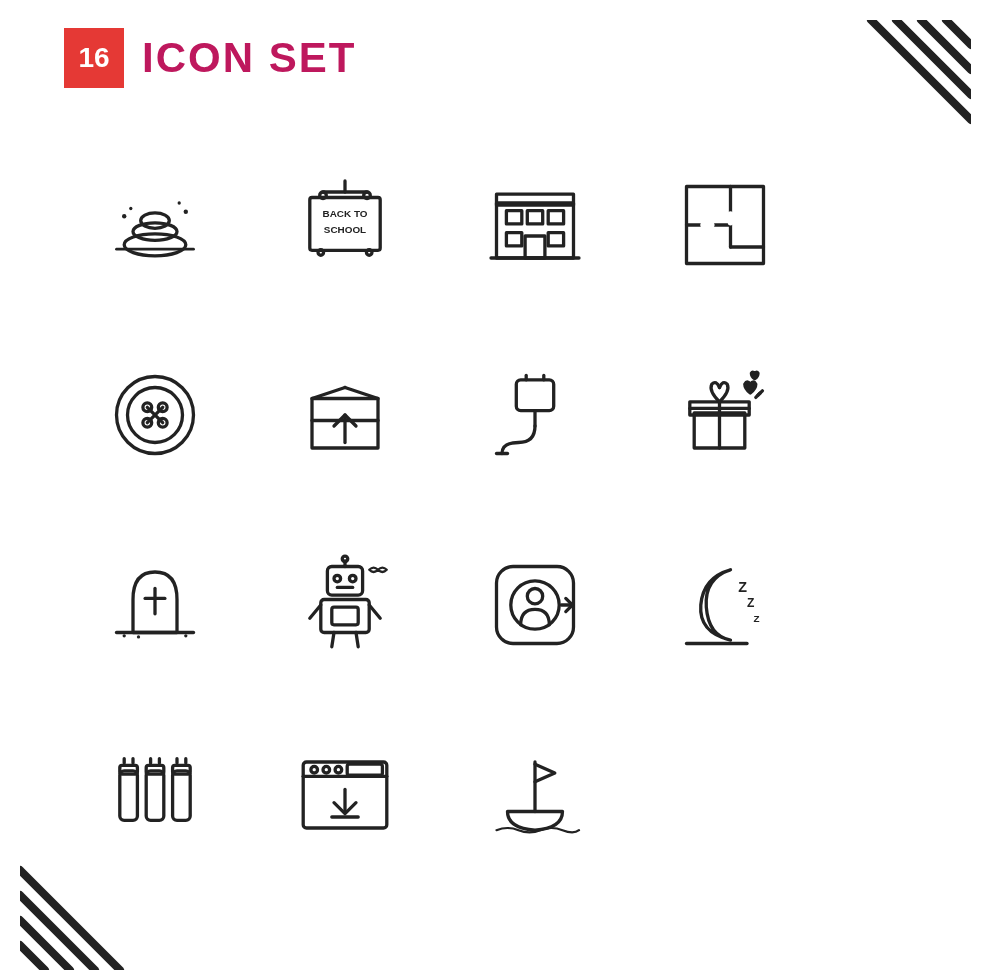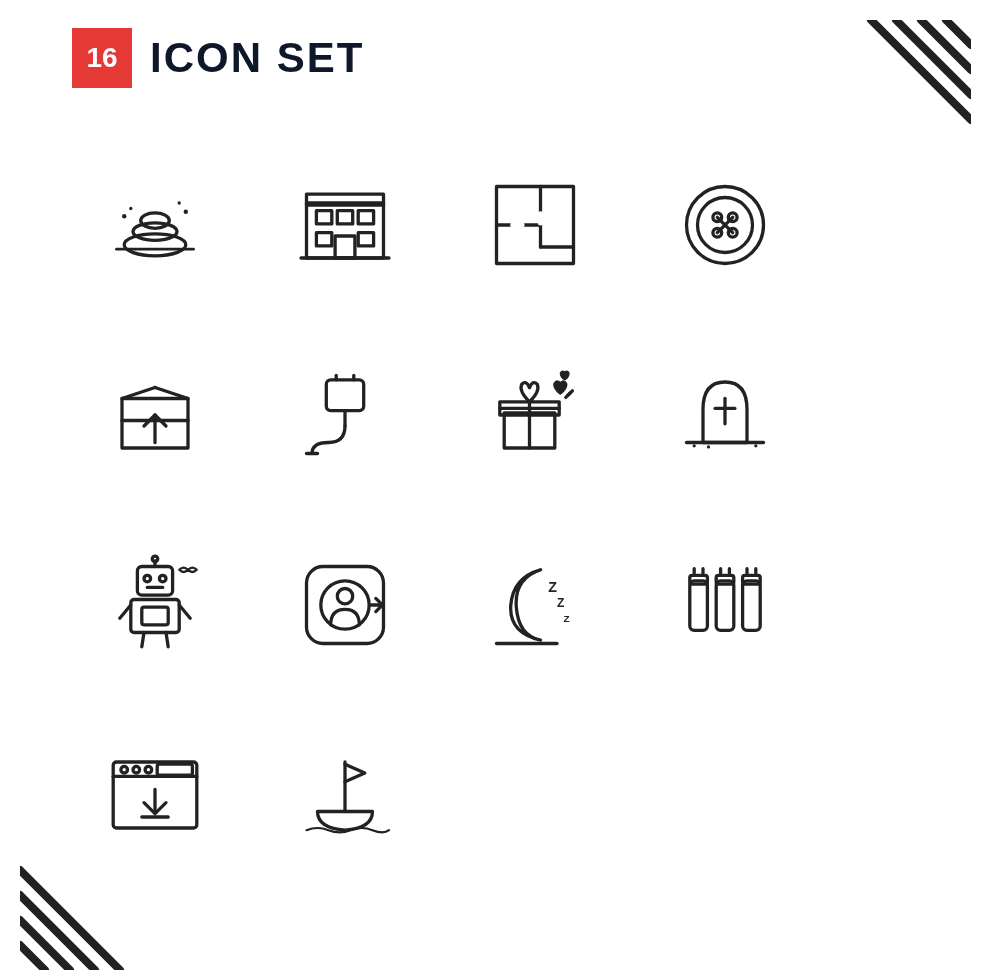--- a/index.html
+++ b/index.html
@@ -26,42 +26,42 @@
       position: absolute;
       bottom: 20px;
       left: 20px;
       width: 120px;
       height: 120px;
     }
 
     .header {
       position: absolute;
       top: 28px;
-      left: 72px;
+      left: 64px;
       display: flex;
       align-items: center;
       gap: 18px;
     }
 
     .badge {
       background: #e53935;
       color: white;
       font-size: 28px;
       font-weight: bold;
       width: 60px;
       height: 60px;
       display: flex;
       align-items: center;
       justify-content: center;
     }
 
     .title {
       font-size: 42px;
       font-weight: bold;
-      color: #0f172a;
+      color: #be185d;
       letter-spacing: 2px;
       text-transform: uppercase;
     }
 
     .icons-grid {
       position: absolute;
       top: 130px;
       left: 60px;
       display: grid;
       grid-template-columns: repeat(4, 190px);
@@ -121,20 +121,38 @@
 
       <ellipse cx="50" cy="46" rx="13" ry="7"></ellipse>
 
       <circle cx="22" cy="42" r="2" fill="#222" stroke="none"></circle>
       <circle cx="28" cy="35" r="1.5" fill="#222" stroke="none"></circle>
       <circle cx="78" cy="38" r="2" fill="#222" stroke="none"></circle>
       <circle cx="72" cy="30" r="1.5" fill="#222" stroke="none"></circle>
     </svg>
   </div>
 
+  <div class="icon-cell">
+    <svg viewBox="0 0 100 100" fill="none" stroke="#222" stroke-width="3" stroke-linecap="round" stroke-linejoin="round">
+
+      <line x1="50" y1="10" x2="50" y2="20"></line>
+      <line x1="30" y1="20" x2="70" y2="20"></line>
+
+      <circle cx="30" cy="23" r="3"></circle>
+      <circle cx="70" cy="23" r="3"></circle>
+
+      <rect x="18" y="25" width="64" height="48" rx="2"></rect>
+
+      <text x="50" y="43" font-size="9" text-anchor="middle" stroke="none" fill="#222" font-weight="bold" font-family="Arial">BACK TO</text>
+      <text x="50" y="57" font-size="9" text-anchor="middle" stroke="none" fill="#222" font-weight="bold" font-family="Arial">SCHOOL</text>
+
+      <circle cx="28" cy="75" r="2.5"></circle>
+      <circle cx="72" cy="75" r="2.5"></circle>
+    </svg>
+  </div>
 
   <div class="icon-cell">
     <svg viewBox="0 0 100 100" fill="none" stroke="#222" stroke-width="3" stroke-linecap="round" stroke-linejoin="round">
 
       <rect x="15" y="30" width="70" height="50"></rect>
 
       <rect x="15" y="22" width="70" height="10"></rect>
 
       <rect x="24" y="37" width="14" height="12"></rect>
       <rect x="43" y="37" width="14" height="12"></rect>

